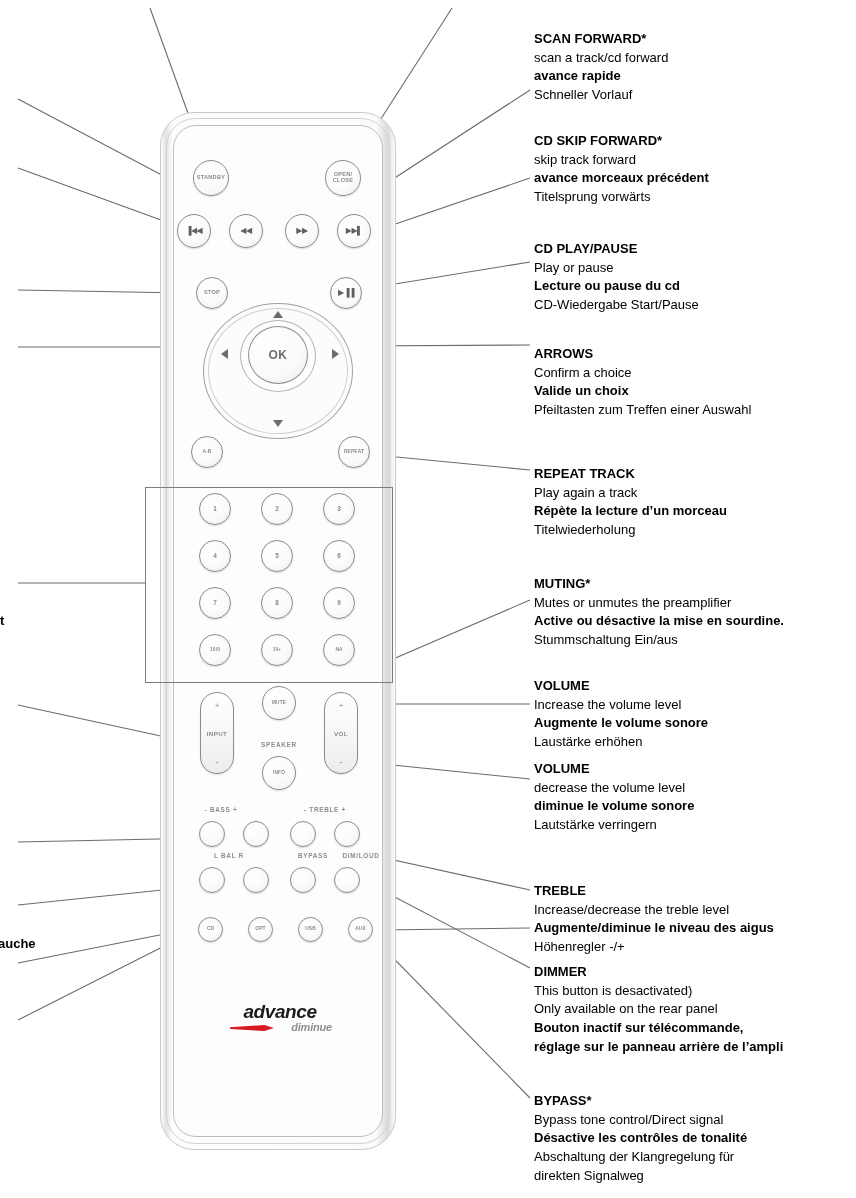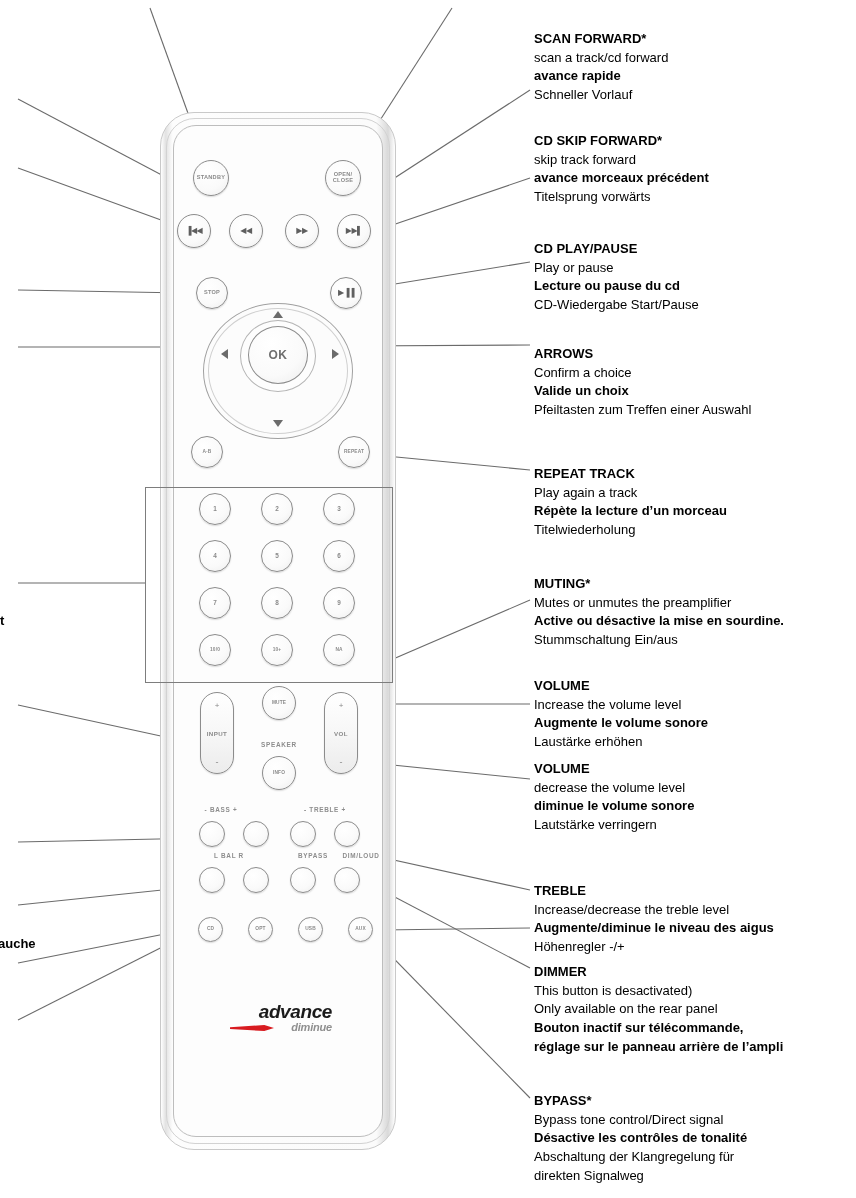--- a/index.html
+++ b/index.html
@@ -112,21 +112,21 @@
   .nav-right { border-top: 5px solid transparent; border-bottom: 5px solid transparent; border-left: 7px solid #6b6b6b; }
 
   
   .face-label {
     position: absolute;
     font-size: 6.4px; font-weight: 700; color: #8d8d8d;
     letter-spacing: .7px; text-align: center; white-space: nowrap;
   }
 
   
-  .logo { position: absolute; left: 228px; top: 1002px; width: 104px; text-align: right; }
+  .logo { position: absolute; left: 228px; top: 1002px; width: 104px; text-align: center; }
   .logo .l1 {
     font-size: 19px; font-weight: 700; font-style: italic;
     color: #1b1b1b; letter-spacing: -0.4px; line-height: 1;
   }
   .logo .l2row { position: relative; height: 12px; margin-top: 1px; }
   .logo .bar {
     position: absolute; left: 2px; top: 3px; width: 44px; height: 6px;
     background: #d81b20;
     clip-path: polygon(0 38%, 78% 0, 100% 48%, 78% 100%, 0 66%);
   }

